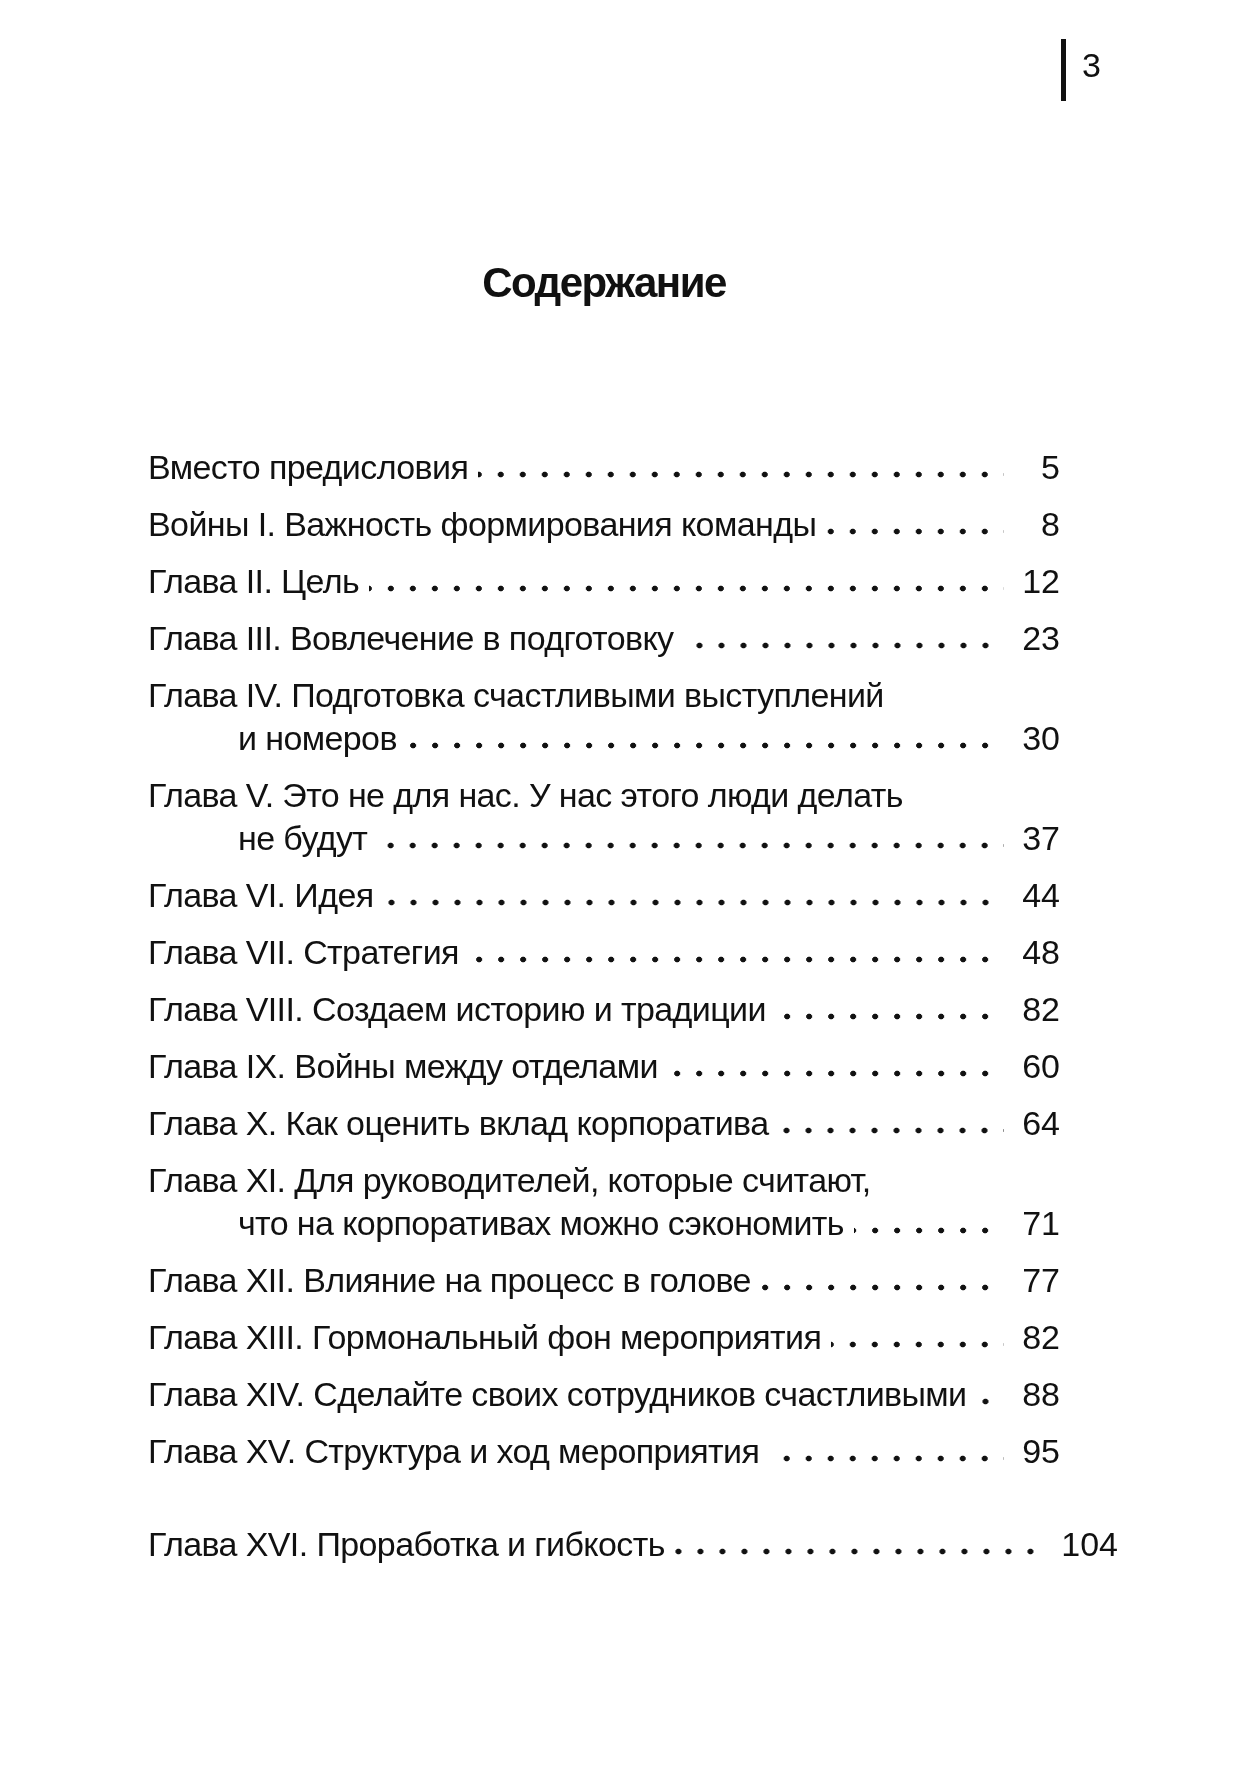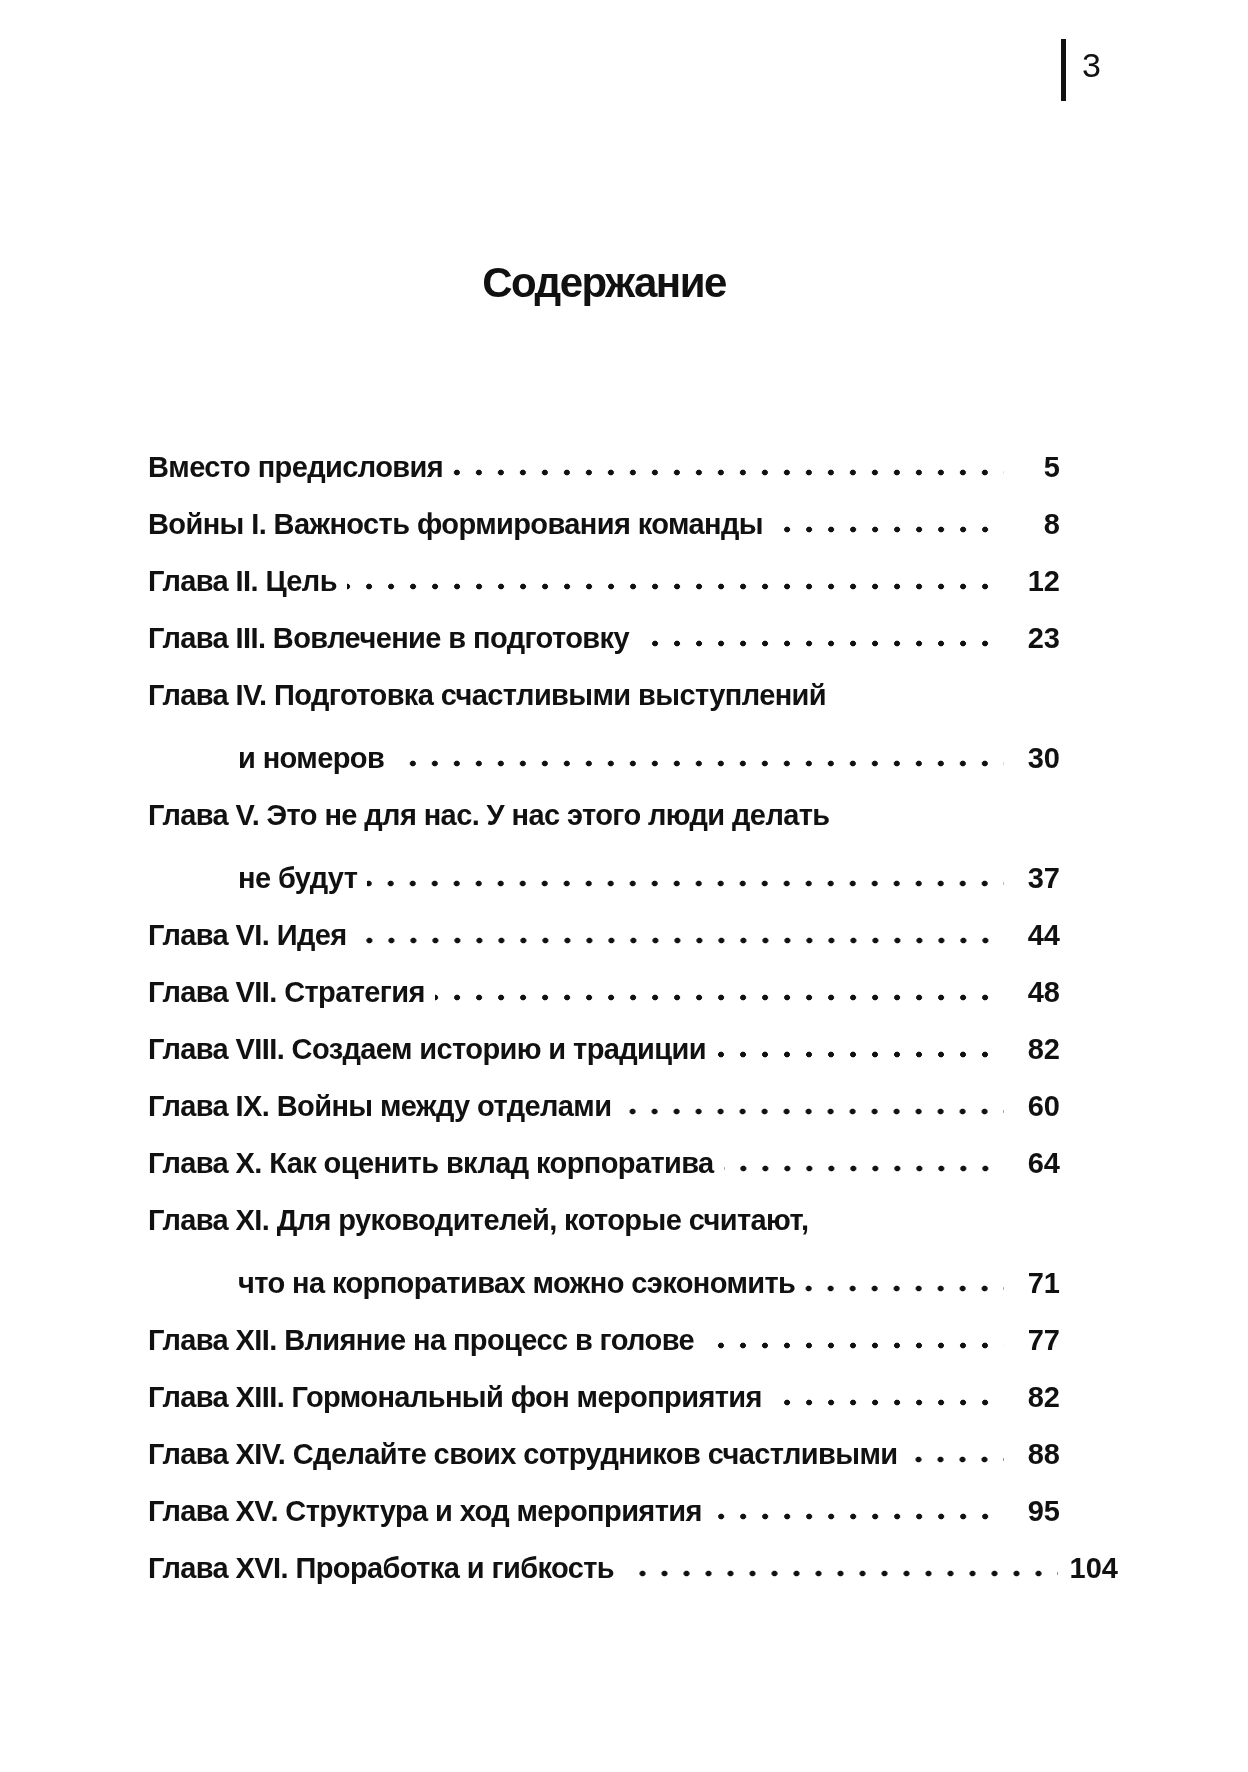--- a/index.html
+++ b/index.html
@@ -52,35 +52,34 @@
   }
   
   .toc{
     position:absolute;
     top:446px;
     left:148px;
     width:912px;
   }
   .toc-entry{
     margin-bottom:14px;
-    font-size:29px;
-    font-weight:700;
+    font-size:34px;
+    font-weight:400;
     line-height:43px;
     letter-spacing:-0.6px;
   }
   .toc-line1{
     white-space:nowrap;
   }
   .toc-row{
     display:flex;
     align-items:baseline;
   }
   .toc-row.indented{
     padding-left:90px;
-    margin-top:20px;
   }
   .toc-text{
     white-space:nowrap;
     flex:0 0 auto;
   }
   .leader{
     flex:1 1 auto;
     min-width:18px;
     height:9px;
     margin-left:10px;
@@ -92,20 +91,21 @@
   .pagenum{
     flex:0 0 auto;
     margin-left:12px;
     min-width:44px;
     text-align:right;
     white-space:nowrap;
     letter-spacing:0;
   }
   .pagenum.sticks-out{
     margin-right:-58px;
+    margin-top:36px;
   }
 </style>
 </head>
 <body>
 
 <div class="page">
   <div class="folio-bar"></div>
   <div class="folio-num">3</div>
 
   <h1 class="page-title">Содержание</h1>

